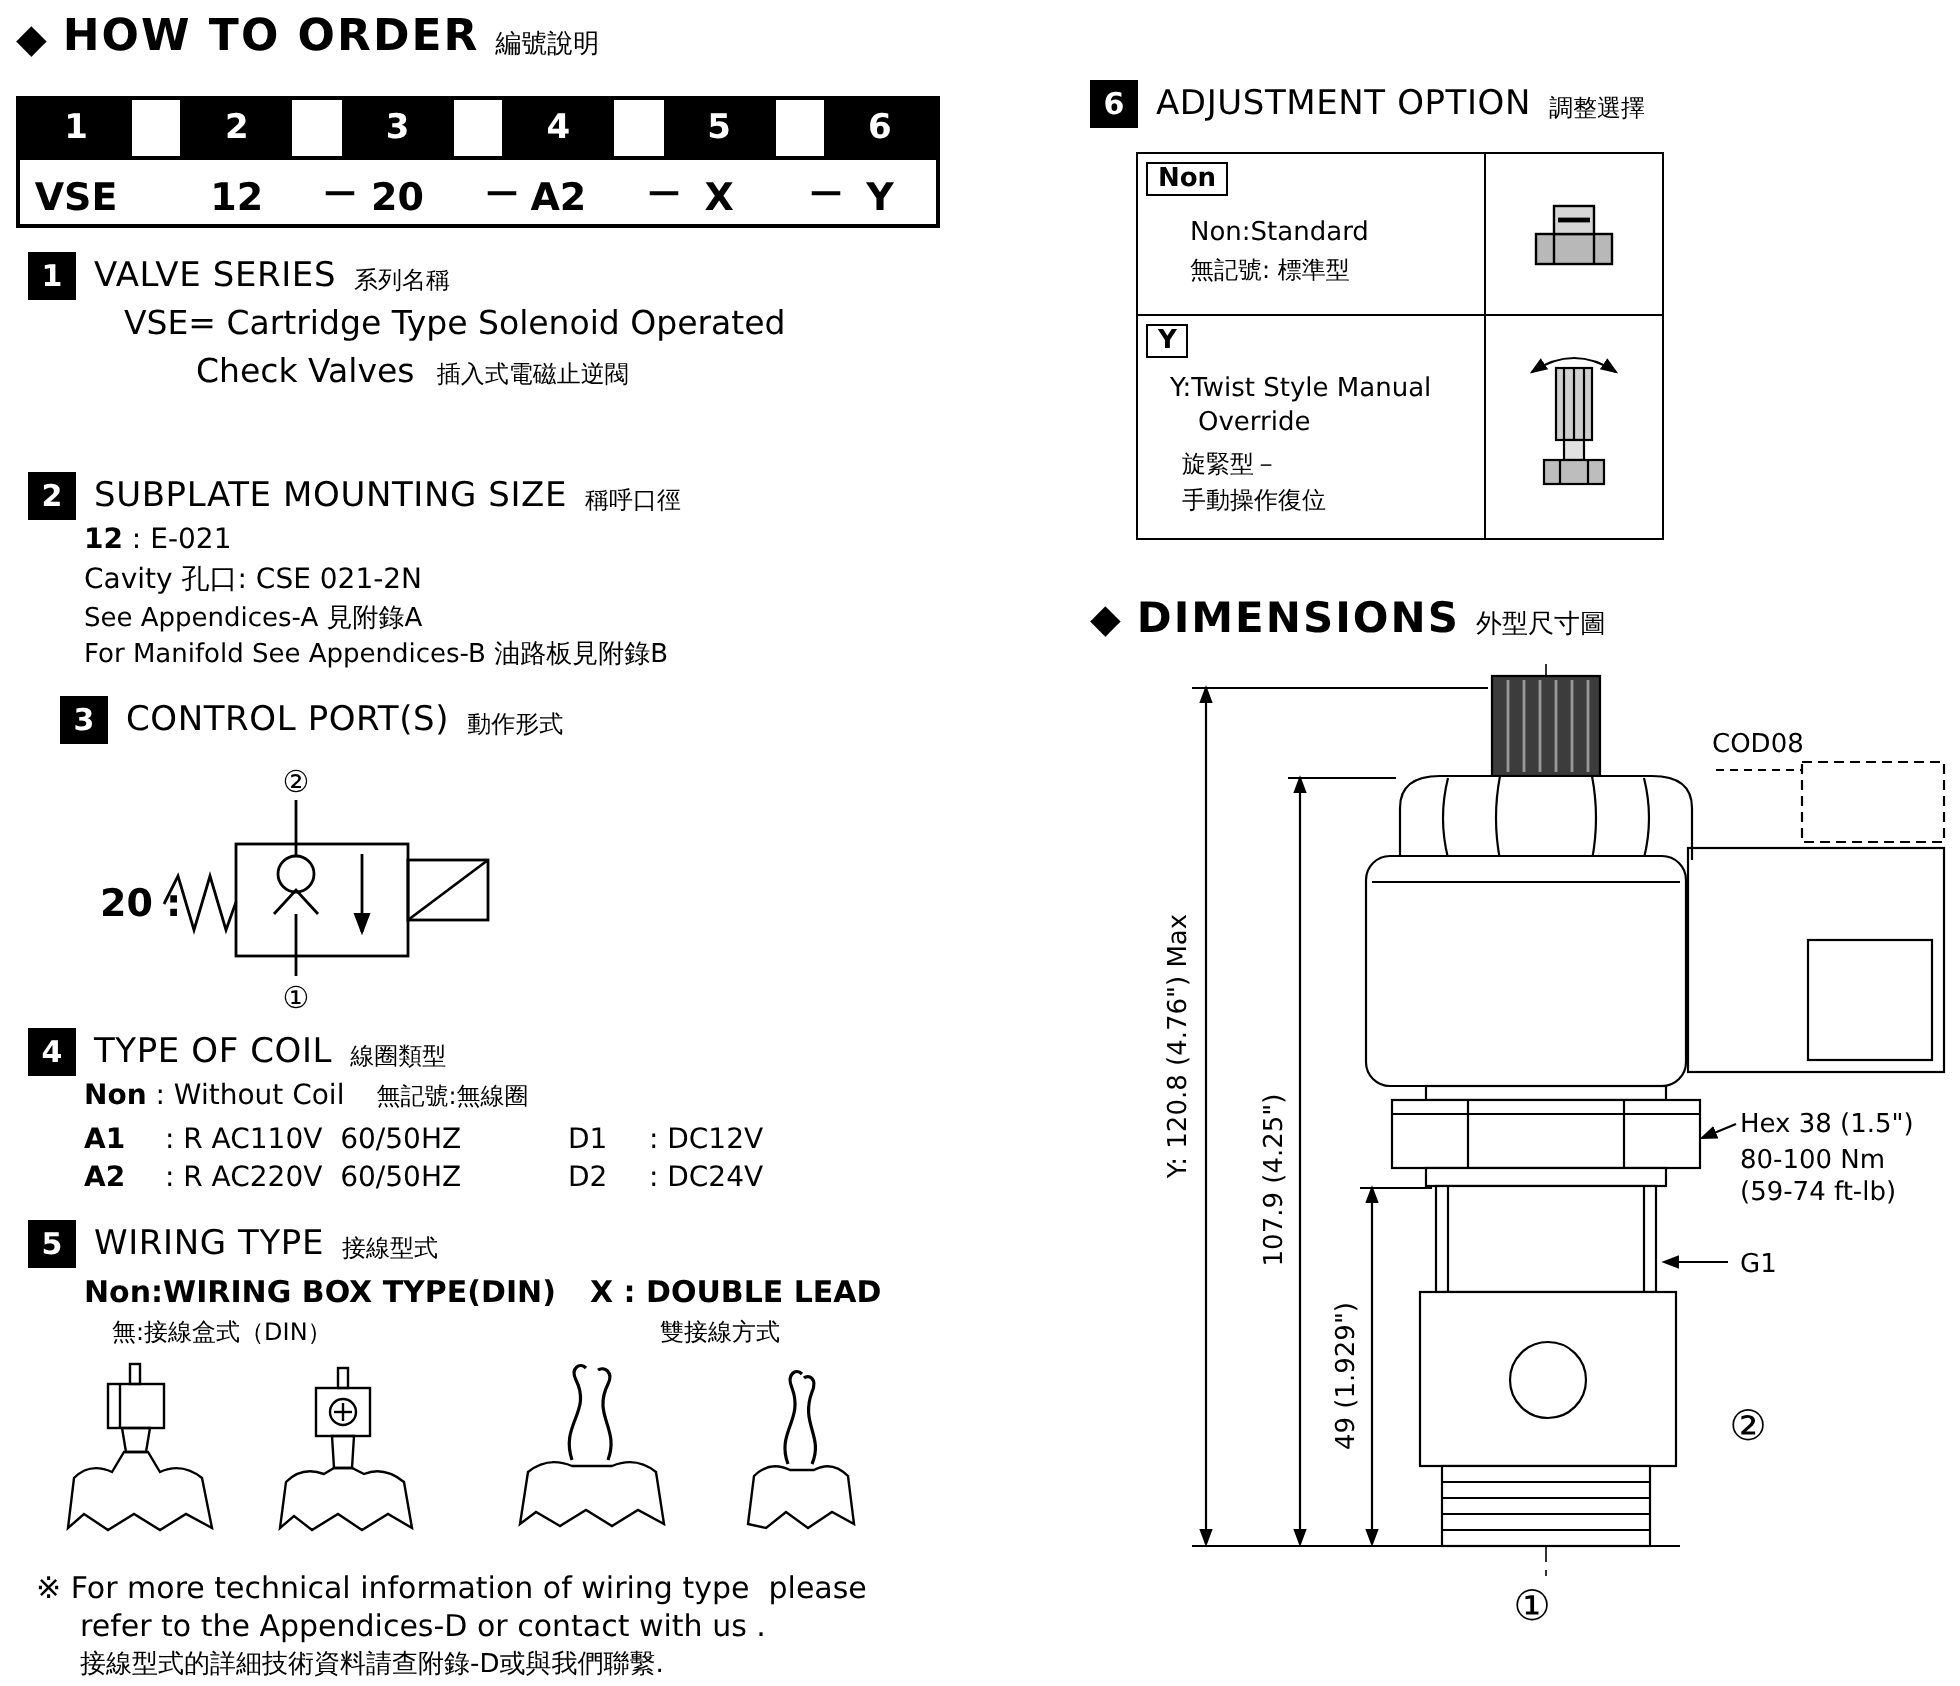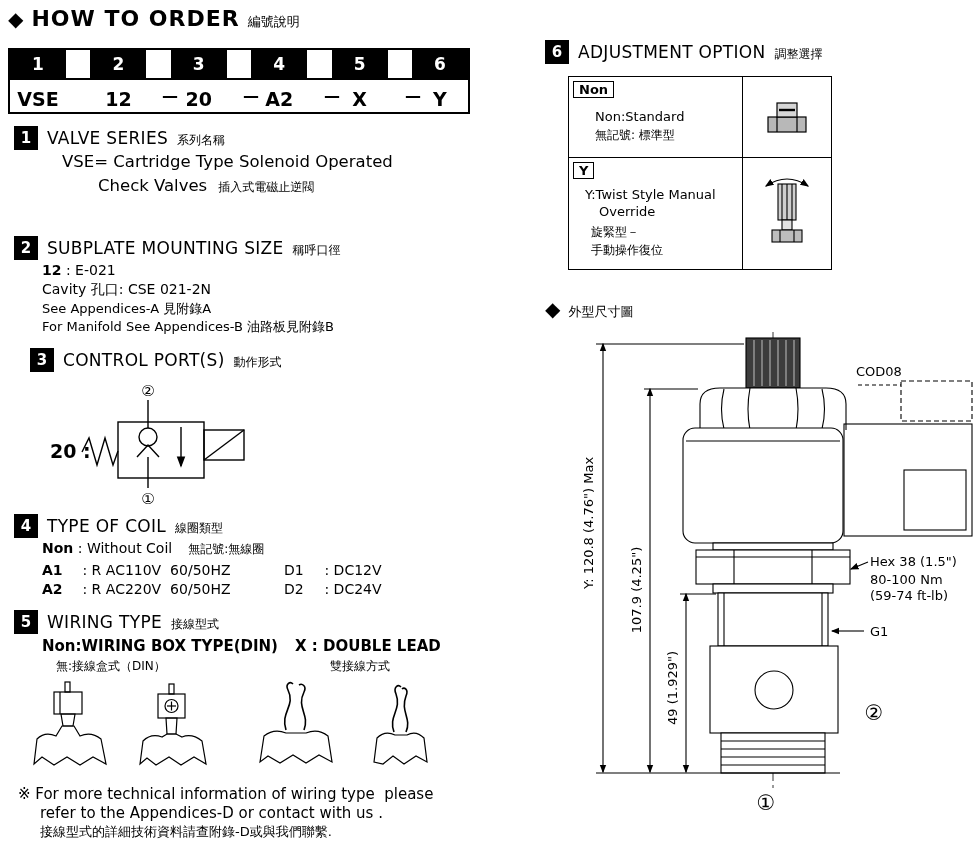--- a/index.html
+++ b/index.html
@@ -253,20 +253,21 @@
           <line x1="26" y1="60" x2="26" y2="72"></line>
           <line x1="40" y1="60" x2="40" y2="72"></line>
         </g>
       </svg>
     </div>
   </div>
 </div>
 
 <div class="abs main-header" style="left:545px;top:297px">
   <span class="diamond">◆</span>
+  <span class="main-title" style="font-size:21px">DIMENSIONS</span>
   <span class="main-cn">外型尺寸圖</span>
 </div>
 
 <svg class="abs" style="left:538px;top:328px" width="442" height="515" viewBox="0 0 442 515">
   <g stroke="#000" stroke-width="1.1" fill="none">
 
     <line x1="235" y1="4" x2="235" y2="460" stroke-width="0.8" stroke-dasharray="12 4 3 4"></line>
 
     <rect x="208" y="10" width="54" height="50" fill="#3c3c3c"></rect>
     <line x1="216" y1="12" x2="216" y2="58" stroke="#9a9a9a" stroke-width="1.4"></line>

